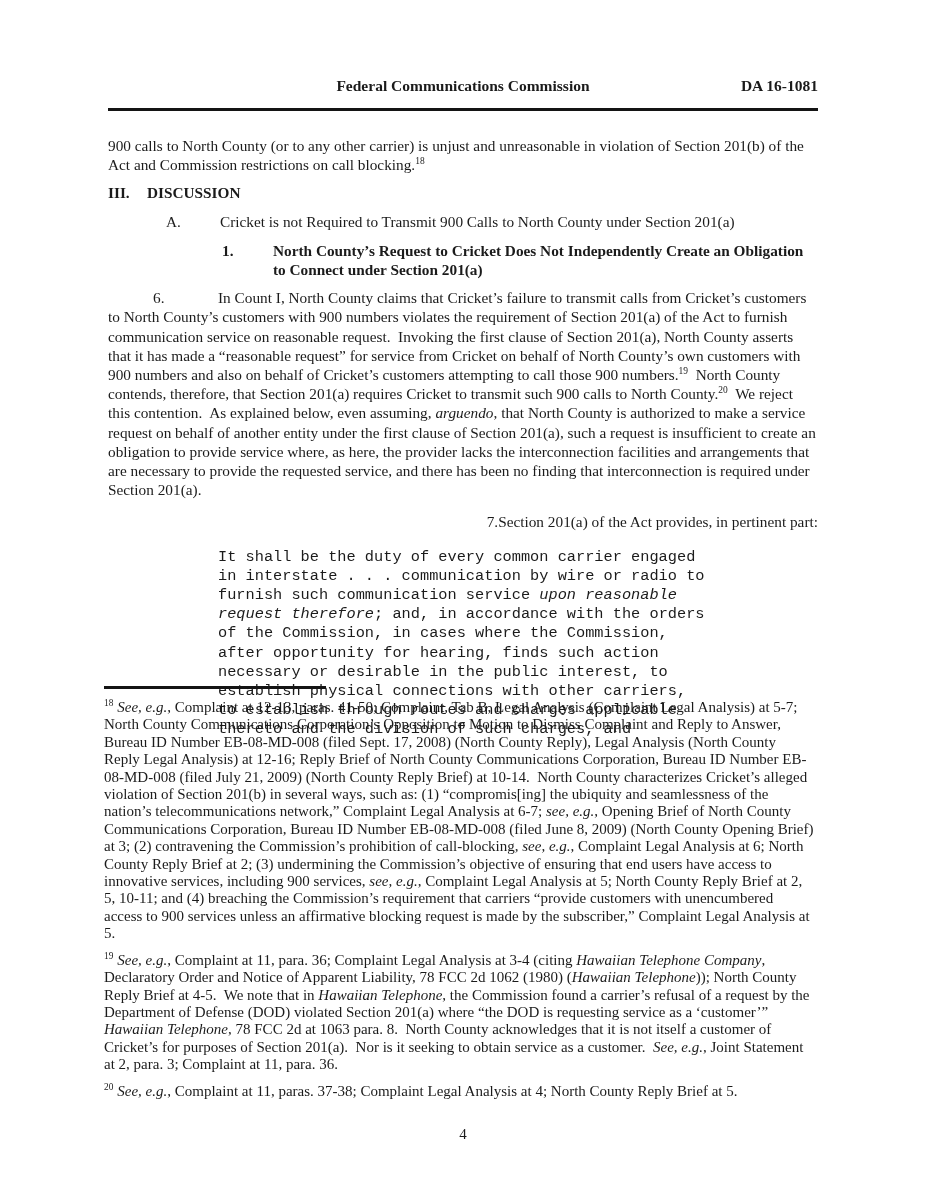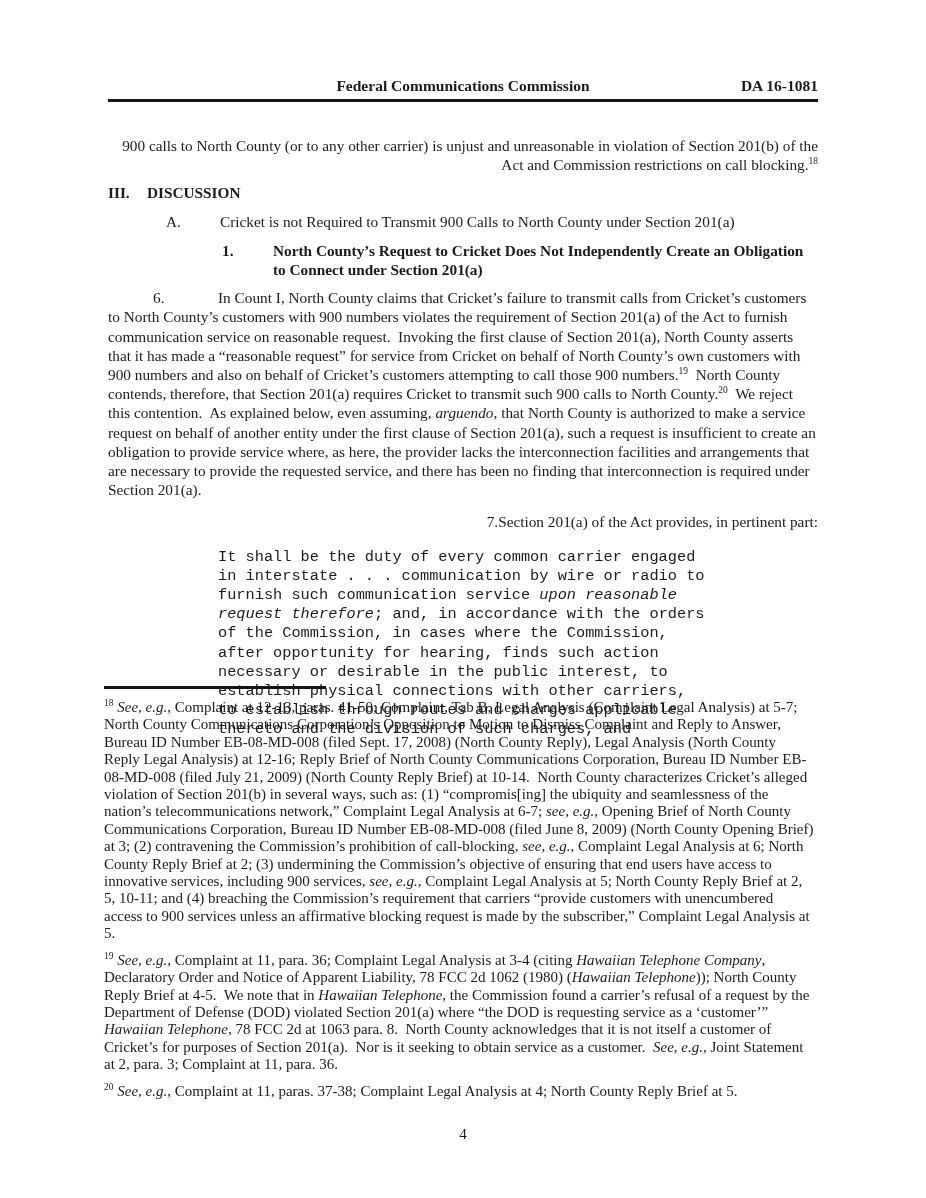--- a/index.html
+++ b/index.html
@@ -4,34 +4,34 @@
 <style>
   html,body{margin:0;padding:0;background:#e8e8e8;}
   .page{
     position:relative;width:926px;height:1198px;background:#ffffff;
     font-family:"Liberation Serif","DejaVu Serif",serif;color:#1b1b1b;
     overflow:hidden;margin:0 auto;
   }
   
   .header{
     position:absolute;left:108px;top:77px;width:710px;
-    border-bottom:3px solid #141414;padding-bottom:5px;
+    border-bottom:3px solid #141414;padding-bottom:14px;
     font-weight:bold;font-size:15.5px;line-height:17px;
   }
   .header-center{display:block;text-align:center;}
   .header-right{position:absolute;right:0;top:0;}
   
   .body-block{
     position:absolute;left:108px;top:136px;width:710px;
     font-size:15.3px;line-height:19.2px;text-align:left;
   }
   .rich{white-space:pre-wrap;}
   .it{font-style:italic;}
   sup{font-size:0.62em;vertical-align:super;line-height:0;}
-  .p-intro{margin:0 0 9px 0;text-align:right;}
+  .p-intro{margin:0 0 9px 0;}
   .h-iii{margin:0 0 9px 0;font-weight:bold;padding-left:39px;text-indent:-39px;}
   .h-iii .hnum{display:inline-block;width:39px;text-indent:0;}
   .h-a{margin:0 0 10px 0;font-weight:normal;padding-left:112px;text-indent:-54px;white-space:nowrap;}
   .h-a .hnum{display:inline-block;width:54px;text-indent:0;}
   .h-1{margin:0 0 9px 0;font-weight:bold;padding-left:165px;text-indent:-51px;}
   .h-1 .hnum{display:inline-block;width:51px;text-indent:0;}
   .para{margin:0 0 13px 0;text-indent:45px;}
   .para .pnum{display:inline-block;width:65px;text-indent:0;}
   .para-7{margin-bottom:9px;text-align:right;}
   .quote{margin:16px 0 0 110px;width:491px;font-family:Liberation Mono, monospace;}

